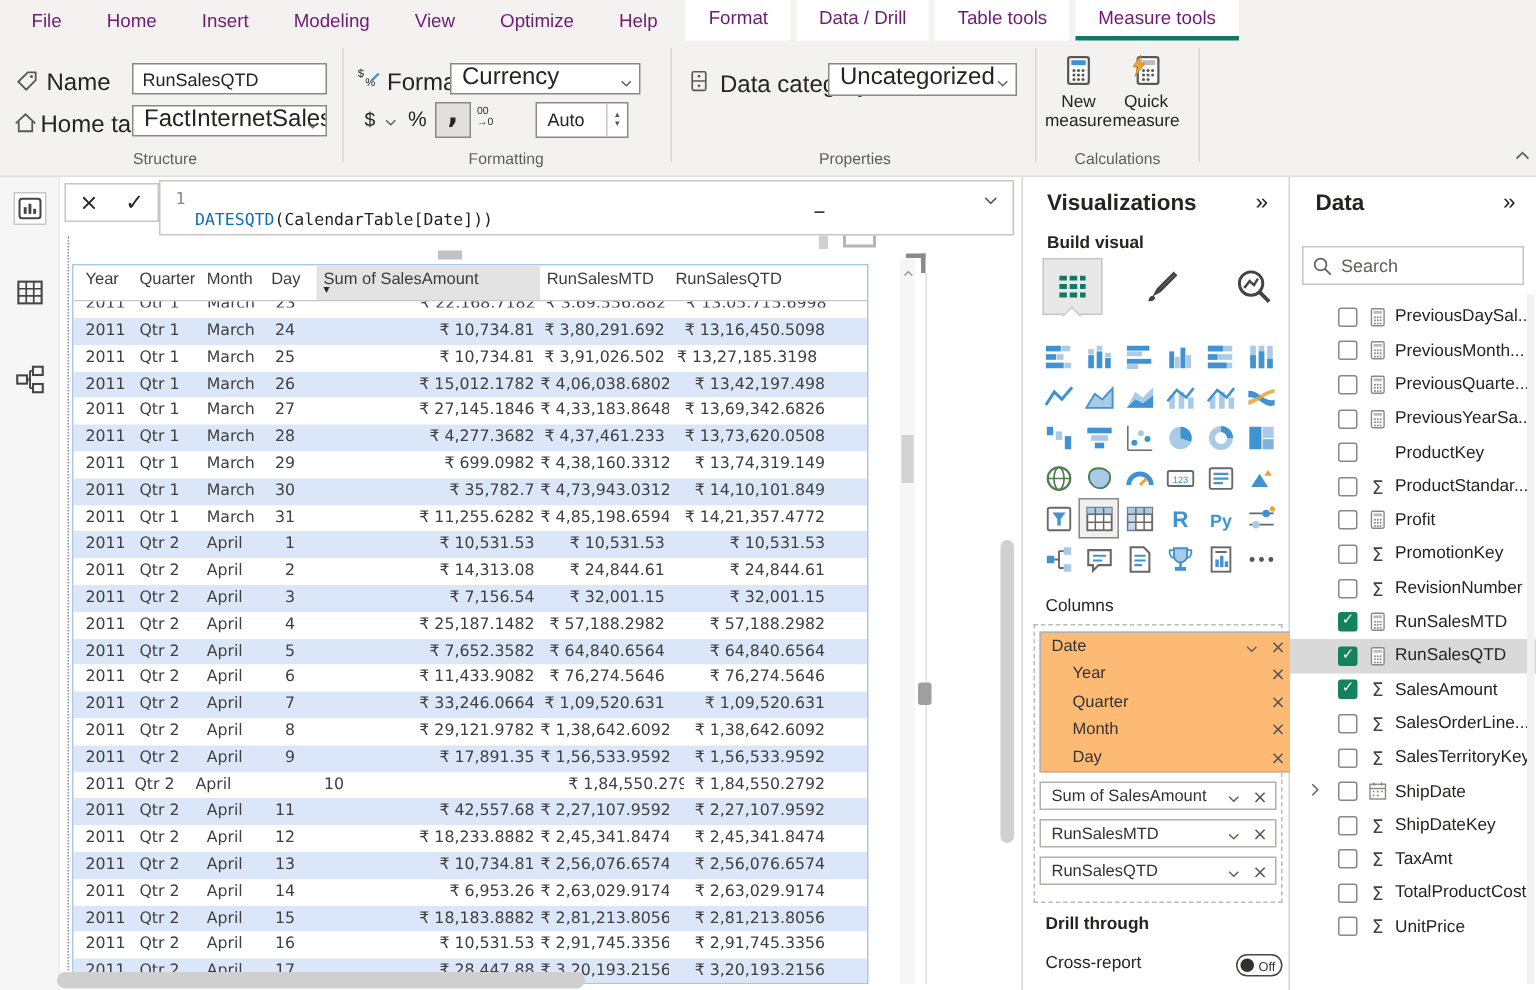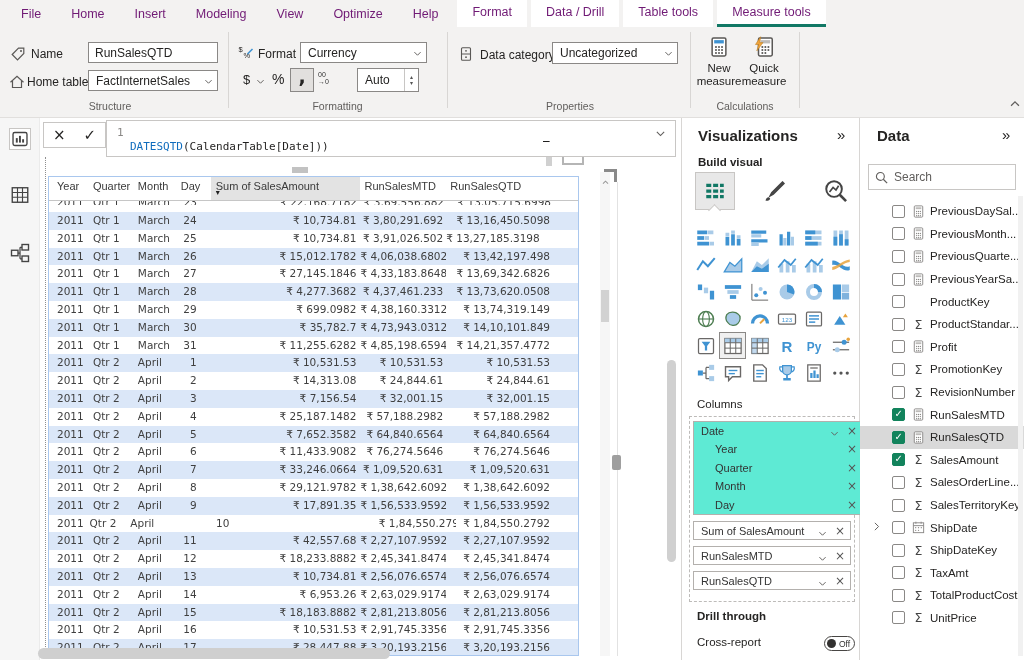--- a/index.html
+++ b/index.html
@@ -8,23 +8,23 @@
 
 #ribbon{position:absolute;top:0;left:0;width:1024px;height:118px;background:#f3f2f1;border-bottom:1px solid #e1dfdd}
 #tabs{position:absolute;top:0;left:0;right:0;height:27px;display:flex;align-items:stretch;padding-left:6px}
 .tab{padding:0 15px;font-size:12.5px;display:flex;align-items:center;color:#701a75;white-space:nowrap;cursor:default}
 .tab.ctx{background:#fff;margin-left:4px;border-bottom:3px solid transparent}
 .tab.sel{border-bottom:3px solid #117865}
 .vdiv{position:absolute;top:32px;height:76px;width:1px;background:#d8d6d4}
 .glabel{position:absolute;top:100px;font-size:10.5px;color:#605e5c;text-align:center}
 .ricon{position:absolute;width:16px;height:16px}
 .ricon svg,.nicon svg,.icn svg{display:block;width:100%;height:100%}
-.rlabel{position:absolute;font-size:12px;color:#252423;white-space:nowrap}
+.rlabel{position:absolute;font-size:16px;color:#252423;white-space:nowrap}
 .rinput{position:absolute;background:#fff;border:1px solid #8a8886;font-size:12px;padding:0 6px;font-family:inherit;color:#252423}
-.rsel{position:absolute;background:#fff;border:1px solid #8a8886;font-size:12px;display:flex;align-items:center;padding:0 18px 0 7px;white-space:nowrap;overflow:hidden}
+.rsel{position:absolute;background:#fff;border:1px solid #8a8886;font-size:16px;display:flex;align-items:flex-start;padding:0 18px 0 7px;white-space:nowrap;overflow:hidden}
 .rsel .chv{position:absolute;right:3px;top:50%;width:11px;height:11px;margin-top:-5px}
 .bigbtn{position:absolute;width:60px;text-align:center;font-size:11.5px;line-height:13px;color:#252423}
 .togglebtn{position:absolute;display:flex;align-items:center;justify-content:center;background:#e2e0de;border:1px solid #8a8886}
 .spin{position:absolute;background:#fff;border:1px solid #8a8886;font-size:12px;display:flex;align-items:center;padding-left:7px}
 .spin .arrows{position:absolute;right:0;top:0;bottom:0;width:14px;border-left:1px solid #c8c6c4;display:flex;flex-direction:column;align-items:center;justify-content:center;font-size:6px;color:#555;line-height:6px}
 
 #leftnav{position:absolute;top:118px;left:0;width:40px;height:542px;background:#f6f6f6;border-right:1px solid #ebebeb}
 .nicon{position:absolute;left:9px;width:22px;height:22px;padding:1px}
 .nicon.selv{background:#fff;border:1px solid #c8c6c4}
 
@@ -67,21 +67,21 @@
 .subhdr{position:absolute;font-size:11.5px;font-weight:700;color:#252423}
 .viztab{position:absolute;width:26px;height:26px}
 .viztab-box{position:absolute;left:695px;top:172px;width:40px;height:38px;background:#e8e8e8;border:1px solid #c8c6c4;display:flex;align-items:center;justify-content:center}
 .viztab-box .icn{width:20px;height:20px}
 .notch{position:absolute;left:710px;top:206px;width:9px;height:9px;background:#fff;border-left:1px solid #c8c6c4;border-top:1px solid #c8c6c4;transform:rotate(45deg)}
 #gallery{position:absolute;left:692px;top:224px;width:164px;display:flex;flex-wrap:wrap}
 .gi{width:27px;height:27px;display:flex;align-items:center;justify-content:center;border:1px solid transparent}
 .gi svg{width:20px;height:20px}
 .gi.gsel{border:1px solid #8a8886;background:#f0f0f0}
 #well-dash{position:absolute;left:689px;top:416px;width:166px;height:186px;border:1px dashed #bdbbb9}
-#well-group{position:absolute;left:693px;top:421px;width:170px;background:#5eead4;border:1px solid #b3b0ad}
+#well-group{position:absolute;left:693px;top:421px;width:170px;background:#fdba74;border:1px solid #b3b0ad}
 .wrow{position:relative;height:18.4px;line-height:18.4px;font-size:11px;color:#333;padding-left:7px;white-space:nowrap}
 .wrow.child{padding-left:21px}
 .wx{position:absolute;right:5px;top:0;font-size:12px;color:#555;font-family:"DejaVu Sans",sans-serif}
 .wchv{position:absolute;right:22px;top:4px;width:11px;height:11px}
 .chip{position:absolute;left:693px;width:158px;height:19px;line-height:19px;background:#fff;border:1px solid #b3b0ad;font-size:11px;color:#333;padding-left:7px;white-space:nowrap}
 .toggle{position:absolute;left:824px;top:636px;width:31px;height:15px;border:1px solid #484644;border-radius:8px;display:flex;align-items:center}
 .toggle .knob{width:9px;height:9px;border-radius:50%;background:#323130;margin-left:2px}
 .toggle .tlabel{font-size:8.5px;color:#323130;margin-left:3px}
 
 #searchbox{position:absolute;left:868px;top:164px;width:148px;height:26px;background:#fff;border:1px solid #c8c6c4;display:flex;align-items:center;padding-left:5px}
@@ -319,21 +319,21 @@
         <div class="td" style="width: 86px; text-align: right; padding-left: 0px; padding-right: 3px;">₹ 3,80,291.692</div>
         <div class="td" style="width: 132px; text-align: right; padding-left: 0px; padding-right: 28px;">₹ 13,16,450.5098</div>
       </div>
       <div class="tr">
         <div class="td" style="width: 42px; text-align: left; padding-left: 8px; padding-right: 0px;">2011</div>
         <div class="td" style="width: 45px; text-align: left; padding-left: 2px; padding-right: 0px;">Qtr 1</div>
         <div class="td" style="width: 43px; text-align: left; padding-left: 2px; padding-right: 0px;">March</div>
         <div class="td" style="width: 32px; text-align: right; padding-left: 0px; padding-right: 14px;">25</div>
         <div class="td" style="width: 150px; text-align: right; padding-left: 0px; padding-right: 4px;">₹ 10,734.81</div>
         <div class="td" style="width: 86px; text-align: right; padding-left: 0px; padding-right: 3px;">₹ 3,91,026.502</div>
-        <div class="td" style="width: 132px; text-align: left; padding-left: 0px; padding-right: 28px;">₹ 13,27,185.3198</div>
+        <div class="td" style="width: 132px; text-align: center; padding-left: 0px; padding-right: 28px;">₹ 13,27,185.3198</div>
       </div>
       <div class="tr band">
         <div class="td" style="width: 42px; text-align: left; padding-left: 8px; padding-right: 0px;">2011</div>
         <div class="td" style="width: 45px; text-align: left; padding-left: 2px; padding-right: 0px;">Qtr 1</div>
         <div class="td" style="width: 43px; text-align: left; padding-left: 2px; padding-right: 0px;">March</div>
         <div class="td" style="width: 32px; text-align: right; padding-left: 0px; padding-right: 14px;">26</div>
         <div class="td" style="width: 150px; text-align: right; padding-left: 0px; padding-right: 4px;">₹ 15,012.1782</div>
         <div class="td" style="width: 86px; text-align: right; padding-left: 0px; padding-right: 3px;">₹ 4,06,038.6802</div>
         <div class="td" style="width: 132px; text-align: right; padding-left: 0px; padding-right: 28px;">₹ 13,42,197.498</div>
       </div>

